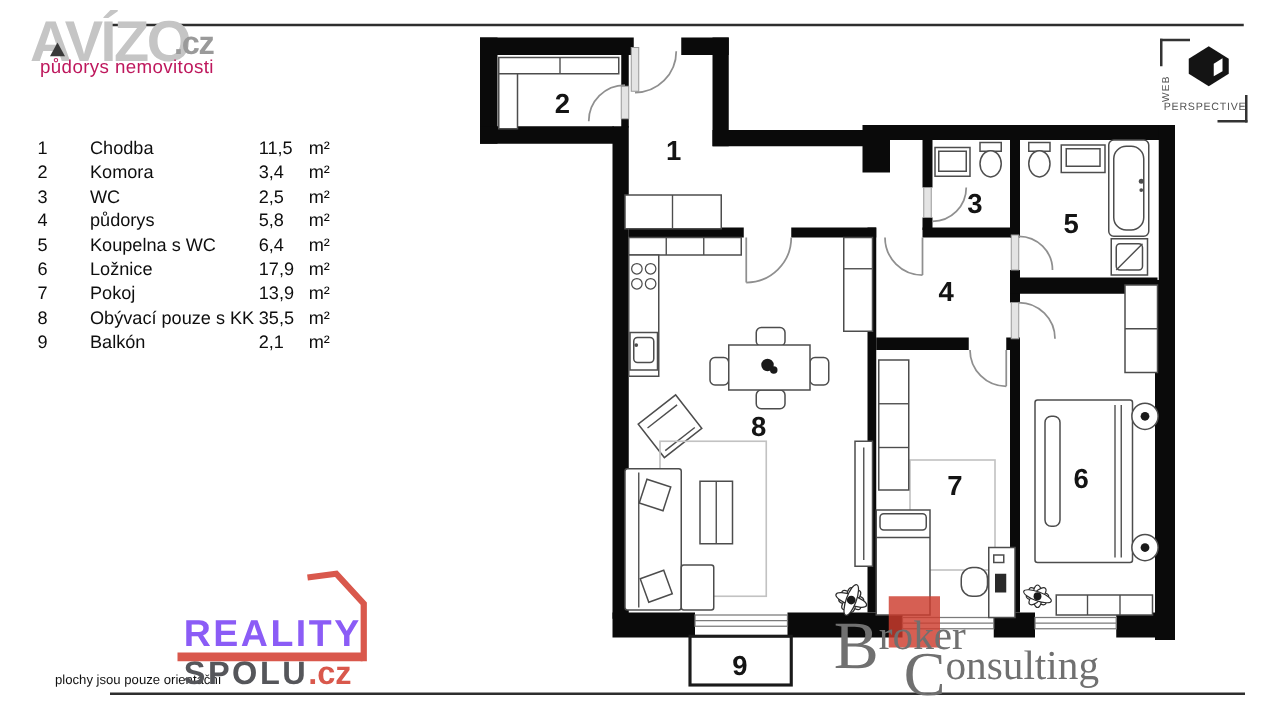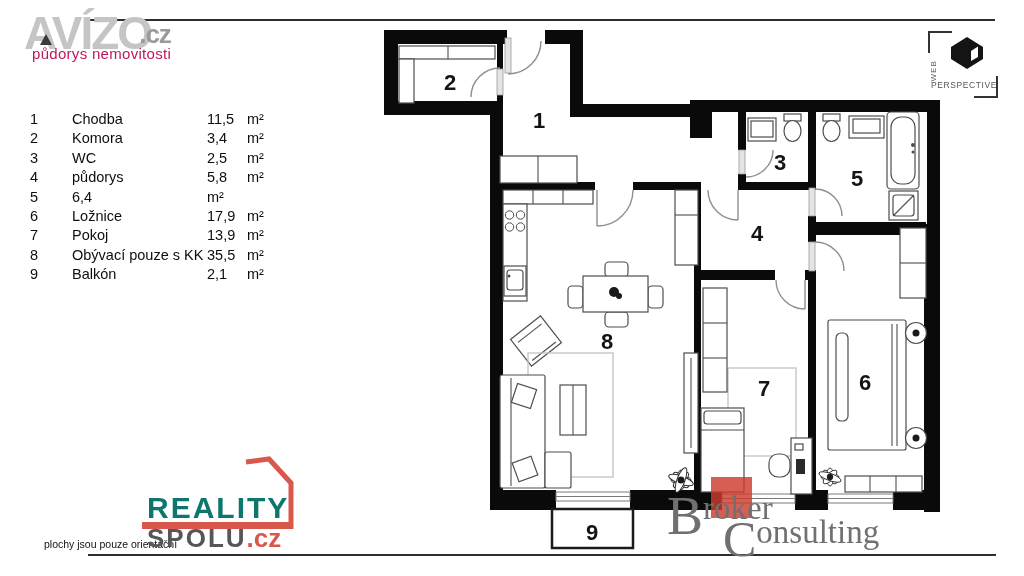--- a/index.html
+++ b/index.html
@@ -16,21 +16,21 @@
   
   .wp-br1{left:928px;top:31px;width:22px;height:20px;border-top:2px solid #333;border-left:2px solid #333;}
   .wp-br2{left:974px;top:76px;width:22px;height:20px;border-bottom:2px solid #333;border-right:2px solid #333;}
   .wp-web{left:918px;top:62px;width:30px;transform:rotate(-90deg);font-size:8px;color:#555;letter-spacing:1px;}
   .wp-persp{left:931px;top:80px;font-size:8.5px;color:#555;letter-spacing:.6px;}
   
   .legend{left:30px;top:110px;width:256px;font-size:14.5px;color:#0e0e0e;}
   .legend .row{display:grid;grid-template-columns:42px 135px 40px 30px;height:19.4px;line-height:19.4px;}
   
   .disclaimer{left:44px;top:538px;font-size:10.5px;color:#111;}
-  .rs-word1{left:147px;top:491px;font-size:30px;font-weight:bold;color:#0f766e;letter-spacing:2px;}
+  .rs-word1{left:147px;top:491px;font-size:30px;font-weight:bold;color:#8b5cf6;letter-spacing:2px;}
   .rs-word2{left:147px;top:523px;font-size:26px;font-weight:bold;color:#55565a;letter-spacing:2px;}
   .rs-tld{color:#d9584c;letter-spacing:0;}
   .bottomline{left:88px;top:554px;width:908px;border-top:2px solid #2e2e2e;}
   
   .bk-red{left:711px;top:477px;width:41px;height:41px;background:rgba(205,60,45,.82);z-index:4;}
   .bk-t{font-family:"Liberation Serif",serif;color:#707070;z-index:5;line-height:1;}
   .bk-l1{left:667px;top:489px;font-size:33px;}
   .bk-l2{left:723px;top:514px;font-size:33px;}
   .init{font-size:54px;vertical-align:-15px;}
   .init2{font-size:50px;vertical-align:-13px;}
@@ -84,20 +84,21 @@
       <span>m²</span>
     </div>
   <div class="row">
       <span>4</span>
       <span>půdorys</span>
       <span>5,8</span>
       <span>m²</span>
     </div>
   <div class="row">
       <span>5</span>
+      <span>Koupelna s WC</span>
       <span>6,4</span>
       <span>m²</span>
     </div>
   <div class="row">
       <span>6</span>
       <span>Ložnice</span>
       <span>17,9</span>
       <span>m²</span>
     </div>
   <div class="row">

